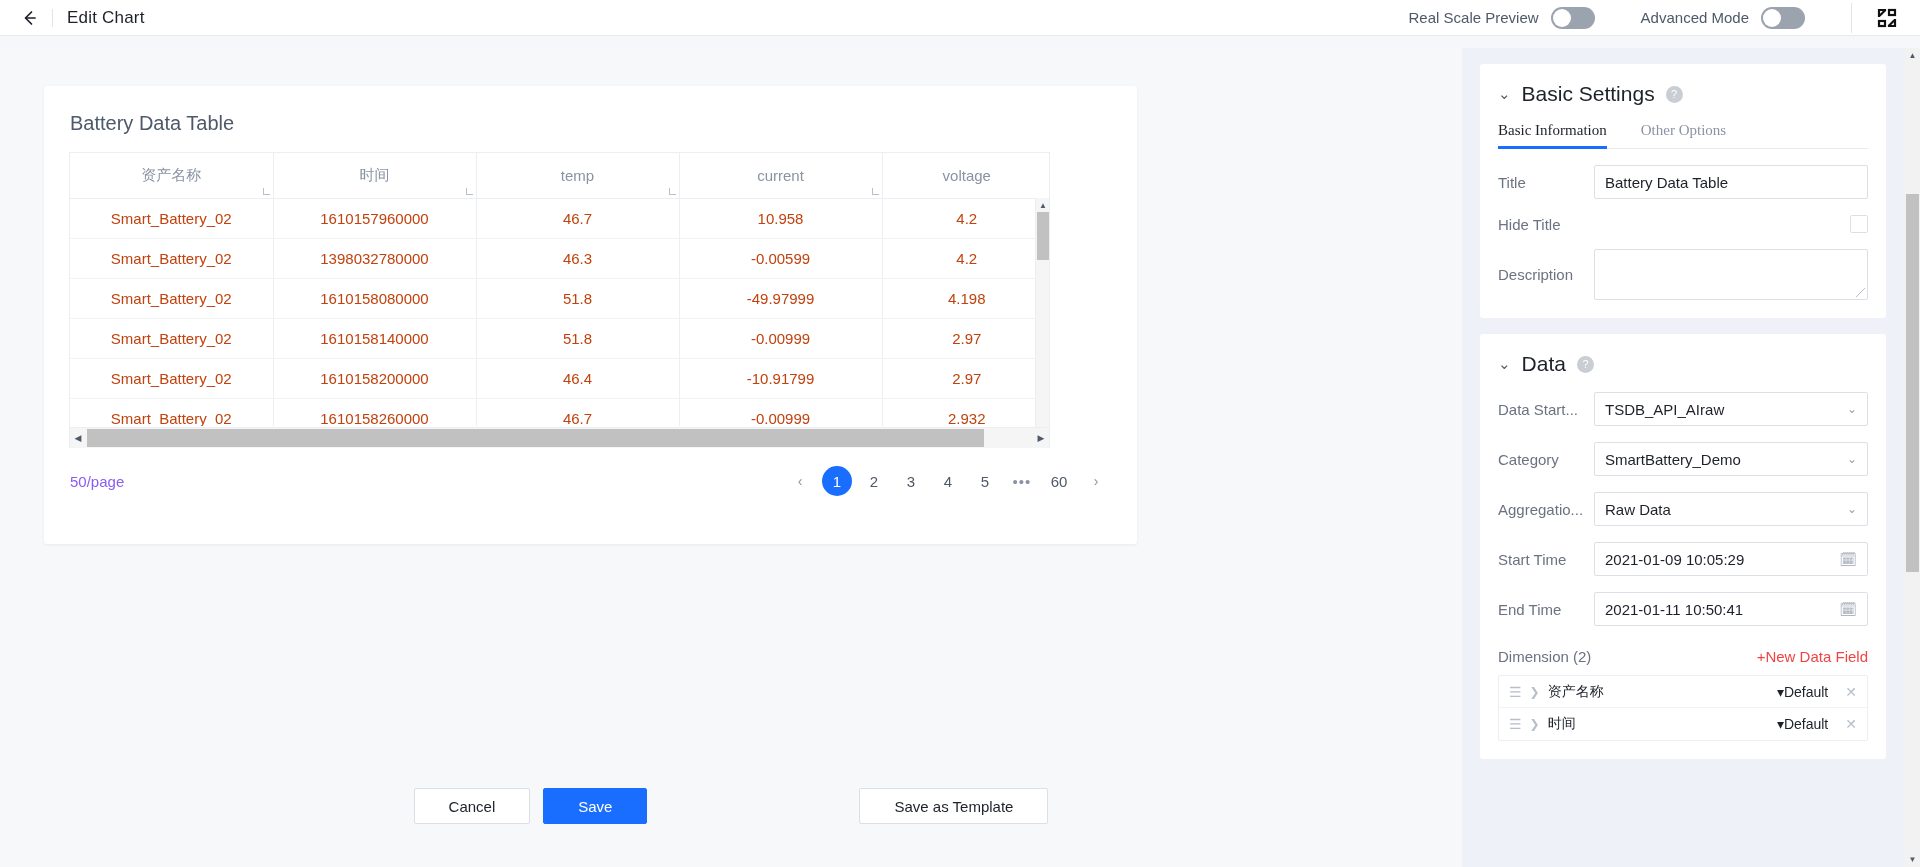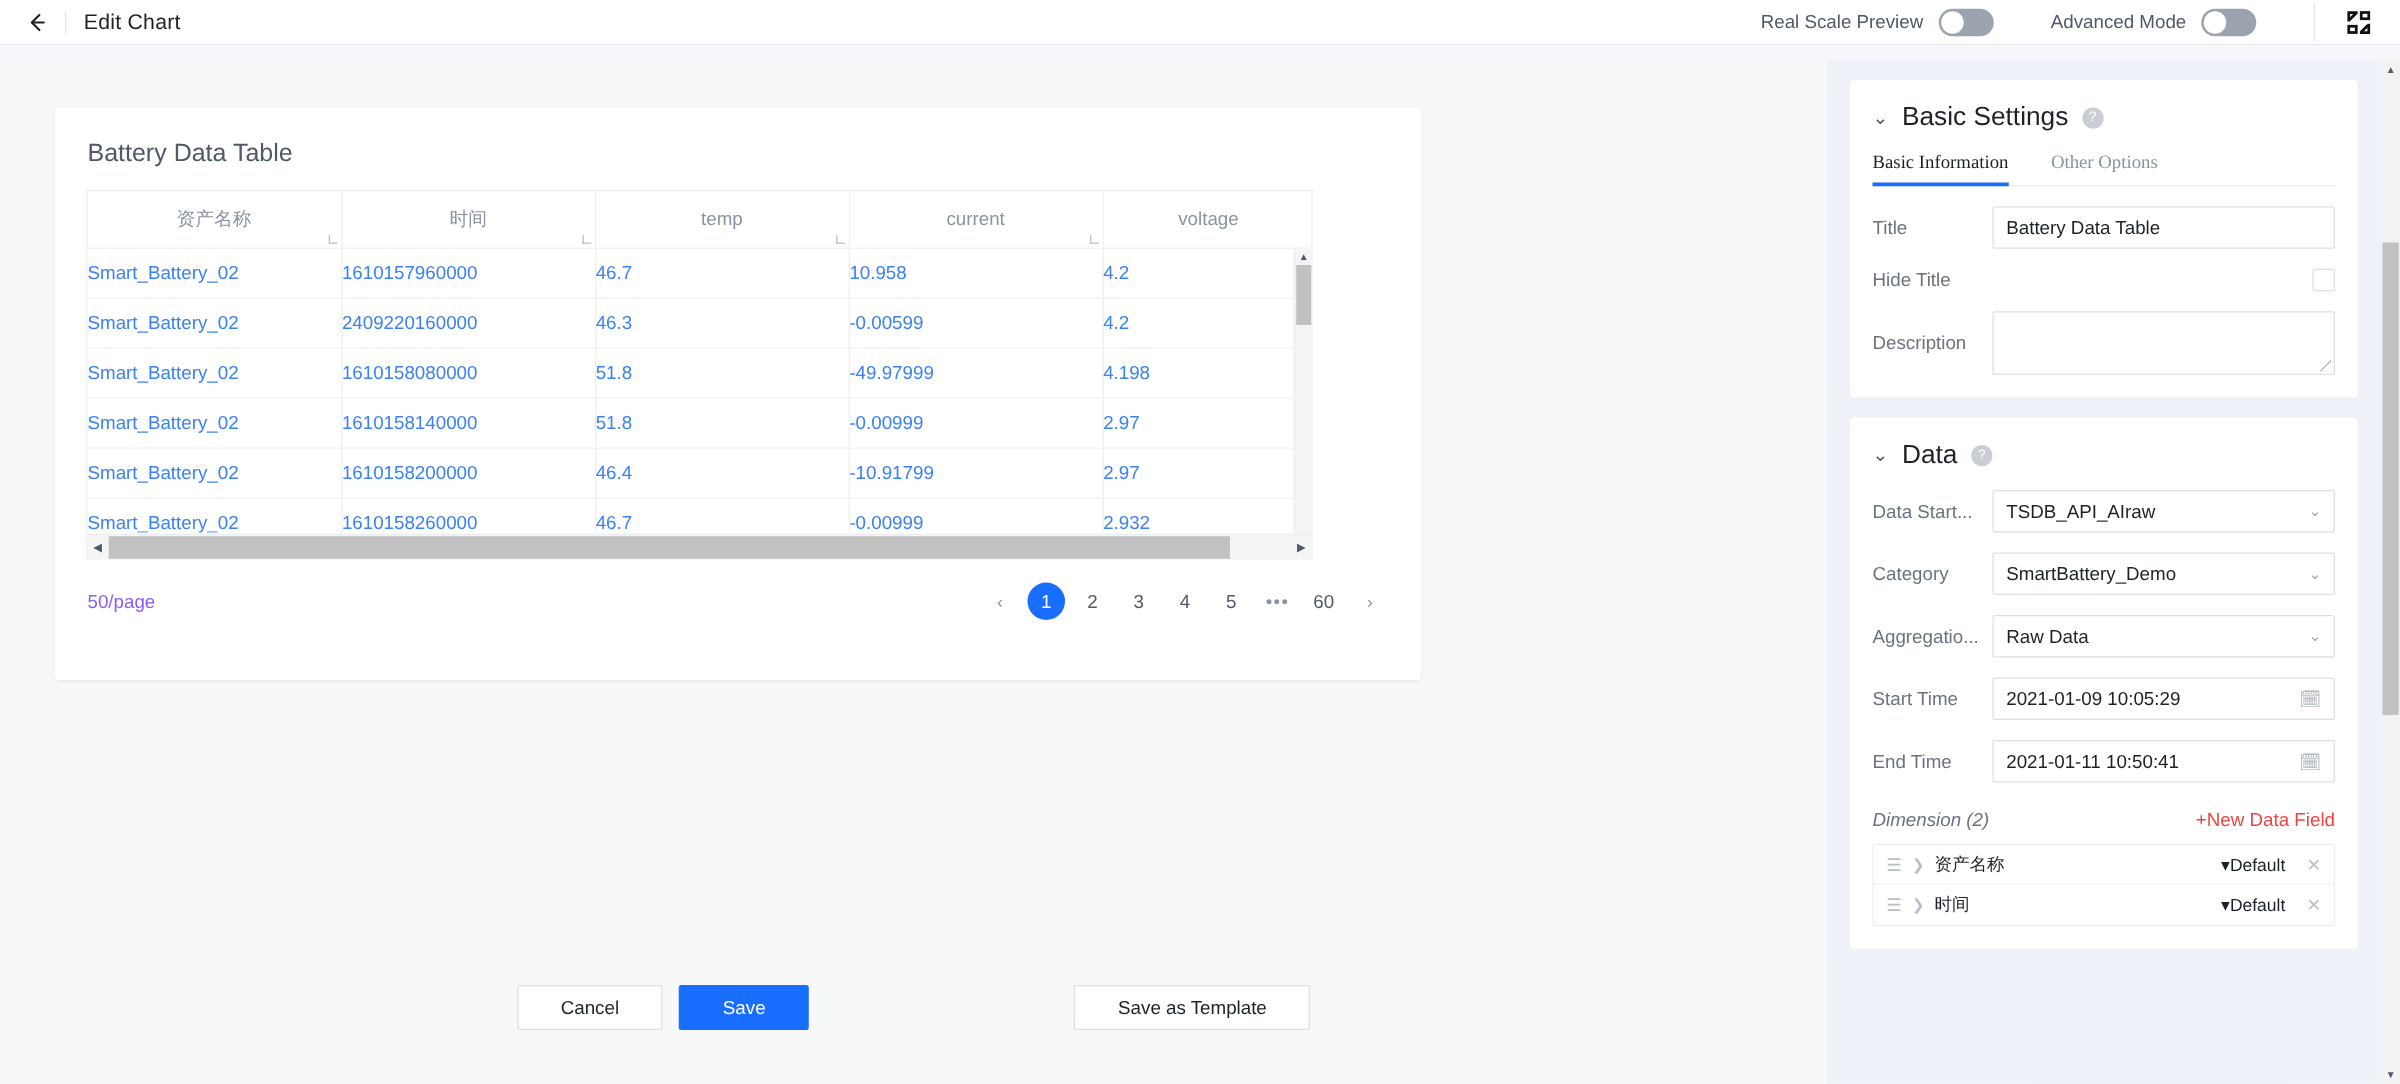--- a/index.html
+++ b/index.html
@@ -78,21 +78,21 @@
     border-right: 1px solid #ebeef2; border-bottom: 1px solid #ebeef2;
     position: relative; background: #fff;
   }
   th:last-child { border-right: none; }
   th .grip {
     position: absolute; right: 3px; bottom: 3px; width: 7px; height: 7px;
     border-left: 1px solid #b8bfc9; border-bottom: 1px solid #b8bfc9;
     cursor: col-resize;
   }
   td {
-    height: 40px; font-size: 15px; color: #3b82f6; 
+    height: 40px; font-size: 15px; color: #c2410c; text-align: center;
     border-right: 1px solid #ebeef2; border-bottom: 1px solid #f0f2f5;
     background: #fff;
   }
   td:last-child { border-right: none; }
   .col-a { width: 203px; } .col-b { width: 203px; }
   .col-c { width: 203px; } .col-d { width: 203px; } .col-e { width: 169px; }
 
   
   .v-sb {
     position: absolute; right: 0; top: 45px; width: 14px; bottom: 0;
@@ -210,21 +210,21 @@
     background: #fff; position: relative; cursor: text;
   }
   .textarea .resize {
     position: absolute; right: 2px; bottom: 2px; width: 9px; height: 9px;
     background:
       linear-gradient(135deg, transparent 45%, #b8bfc9 45%, #b8bfc9 55%, transparent 55%);
   }
   .dim-head {
     display: flex; align-items: center; margin: 22px 18px 10px 18px;
   }
-  .dim-title { font-size: 15px; color: #6b7280; font-style: italic; }
+  .dim-title { font-size: 15px; color: #6b7280; }
   .dim-add {
     margin-left: auto; font-size: 15px; color: #ef4444; cursor: pointer;
   }
   .dim-list { margin: 0 18px; border: 1px solid #ebeef2; border-radius: 2px; }
   .dim-item {
     display: flex; align-items: center; height: 32px; padding: 0 10px;
     border-bottom: 1px solid #f0f2f5; gap: 8px;
   }
   .dim-item:last-child { border-bottom: none; }
   .drag-h { color: #b8bfc9; font-size: 14px; cursor: grab; }
@@ -324,21 +324,21 @@
           <tbody id="tbody">
               <tr>
                 <td class="col-a">Smart_Battery_02</td>
                 <td class="col-b">1610157960000</td>
                 <td class="col-c">46.7</td>
                 <td class="col-d">10.958</td>
                 <td class="col-e">4.2</td>
               </tr>
               <tr>
                 <td class="col-a">Smart_Battery_02</td>
-                <td class="col-b">2409220160000</td>
+                <td class="col-b">1398032780000</td>
                 <td class="col-c">46.3</td>
                 <td class="col-d">-0.00599</td>
                 <td class="col-e">4.2</td>
               </tr>
               <tr>
                 <td class="col-a">Smart_Battery_02</td>
                 <td class="col-b">1610158080000</td>
                 <td class="col-c">51.8</td>
                 <td class="col-d">-49.97999</td>
                 <td class="col-e">4.198</td>

